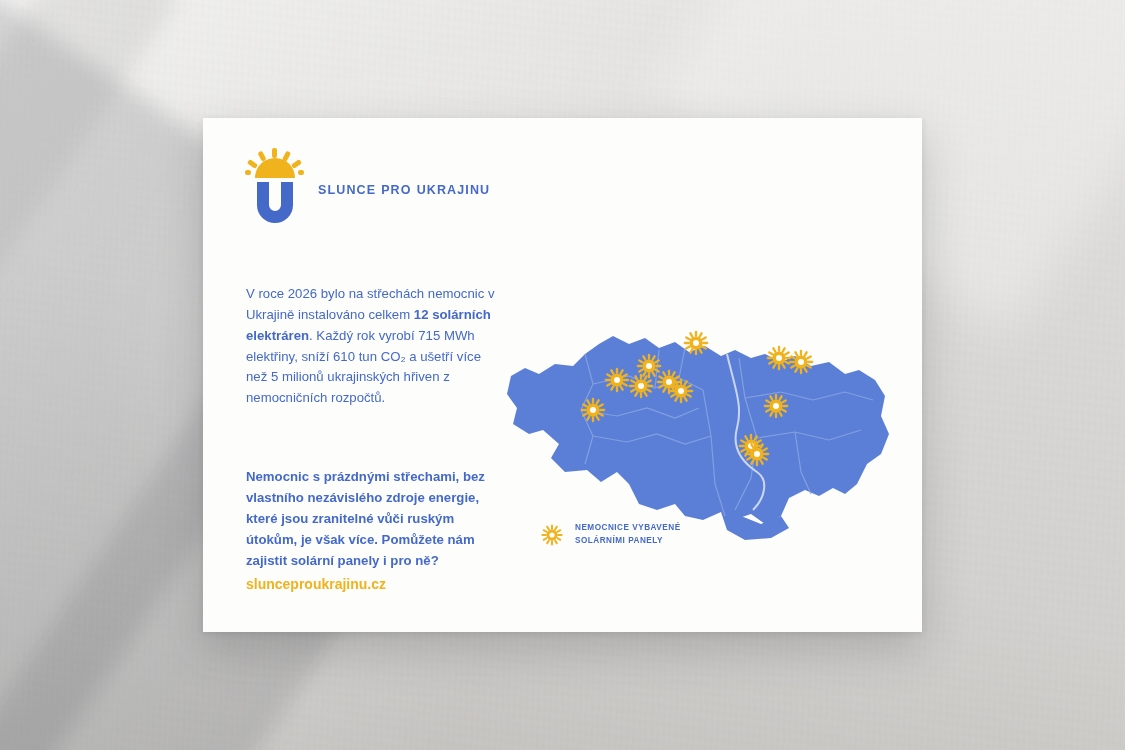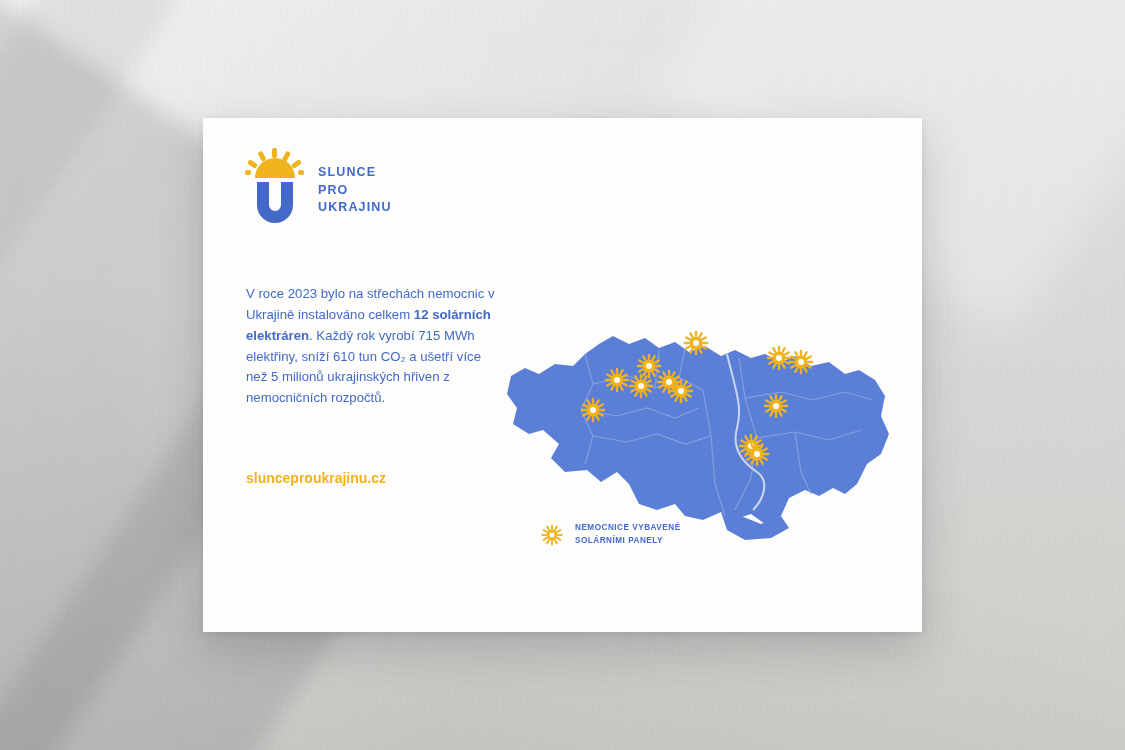--- a/index.html
+++ b/index.html
@@ -86,21 +86,20 @@
     position: absolute;
     left: 42px;
     top: 30px;
     display: flex;
     align-items: center;
     gap: 13px;
   }
   #logo-mark { width: 60px; height: 84px; display:block; }
   #logo-words {
     display: flex;
-    flex-direction: column;
     gap: 5px;
     line-height: 1;
   }
   #logo-words span {
     color: #4469c9;
     font-size: 12.5px;
     font-weight: bold;
     letter-spacing: .09em;
   }
 
@@ -192,22 +191,22 @@
         <path d="M12 34 L12 57 A18 18 0 0 0 48 57 L48 34 L36 34 L36 57 A6 6 0 0 1 24 57 L24 34 Z" fill="#4469c9"></path>
       </svg>
       <div id="logo-words">
         <span>SLUNCE</span>
         <span>PRO</span>
         <span>UKRAJINU</span>
       </div>
     </div>
 
     <div id="copy">
-      <p id="para1"><span>V roce 2023 bylo na střechách nemocnic v Ukrajině instalováno celkem </span><b>12 solárních elektráren</b><span>. Každý rok vyrobí 715 MWh elektřiny, sníží 610 tun CO₂ a ušetří více než 5 milionů ukrajinských hřiven z nemocničních rozpočtů.</span></p>
-      <p id="para2">
+      <p id="para1"><span>V roce 2026 bylo na střechách nemocnic v Ukrajině instalováno celkem </span><b>12 solárních elektráren</b><span>. Každý rok vyrobí 715 MWh elektřiny, sníží 610 tun CO₂ a ušetří více než 5 milionů ukrajinských hřiven z nemocničních rozpočtů.</span></p>
+      <p id="para2"><span>Nemocnic s prázdnými střechami, bez vlastního nezávislého zdroje energie, které jsou zranitelné vůči ruským útokům, je však více. Pomůžete nám zajistit solární panely i pro ně?</span>
         <a id="weburl" href="#">slunceproukrajinu.cz</a>
       </p>
     </div>
 
     <div id="map-wrap">
       <svg id="map-svg" viewBox="0 0 410 290">
 
         <path fill="#5b7fd6" d="M96,96
              L84,108 L66,106 L50,116 L36,110 L22,118 L18,136 L28,150 L24,166
              L40,176 L54,172 L70,186 L62,200 L76,214 L98,212 L112,224 L128,214

